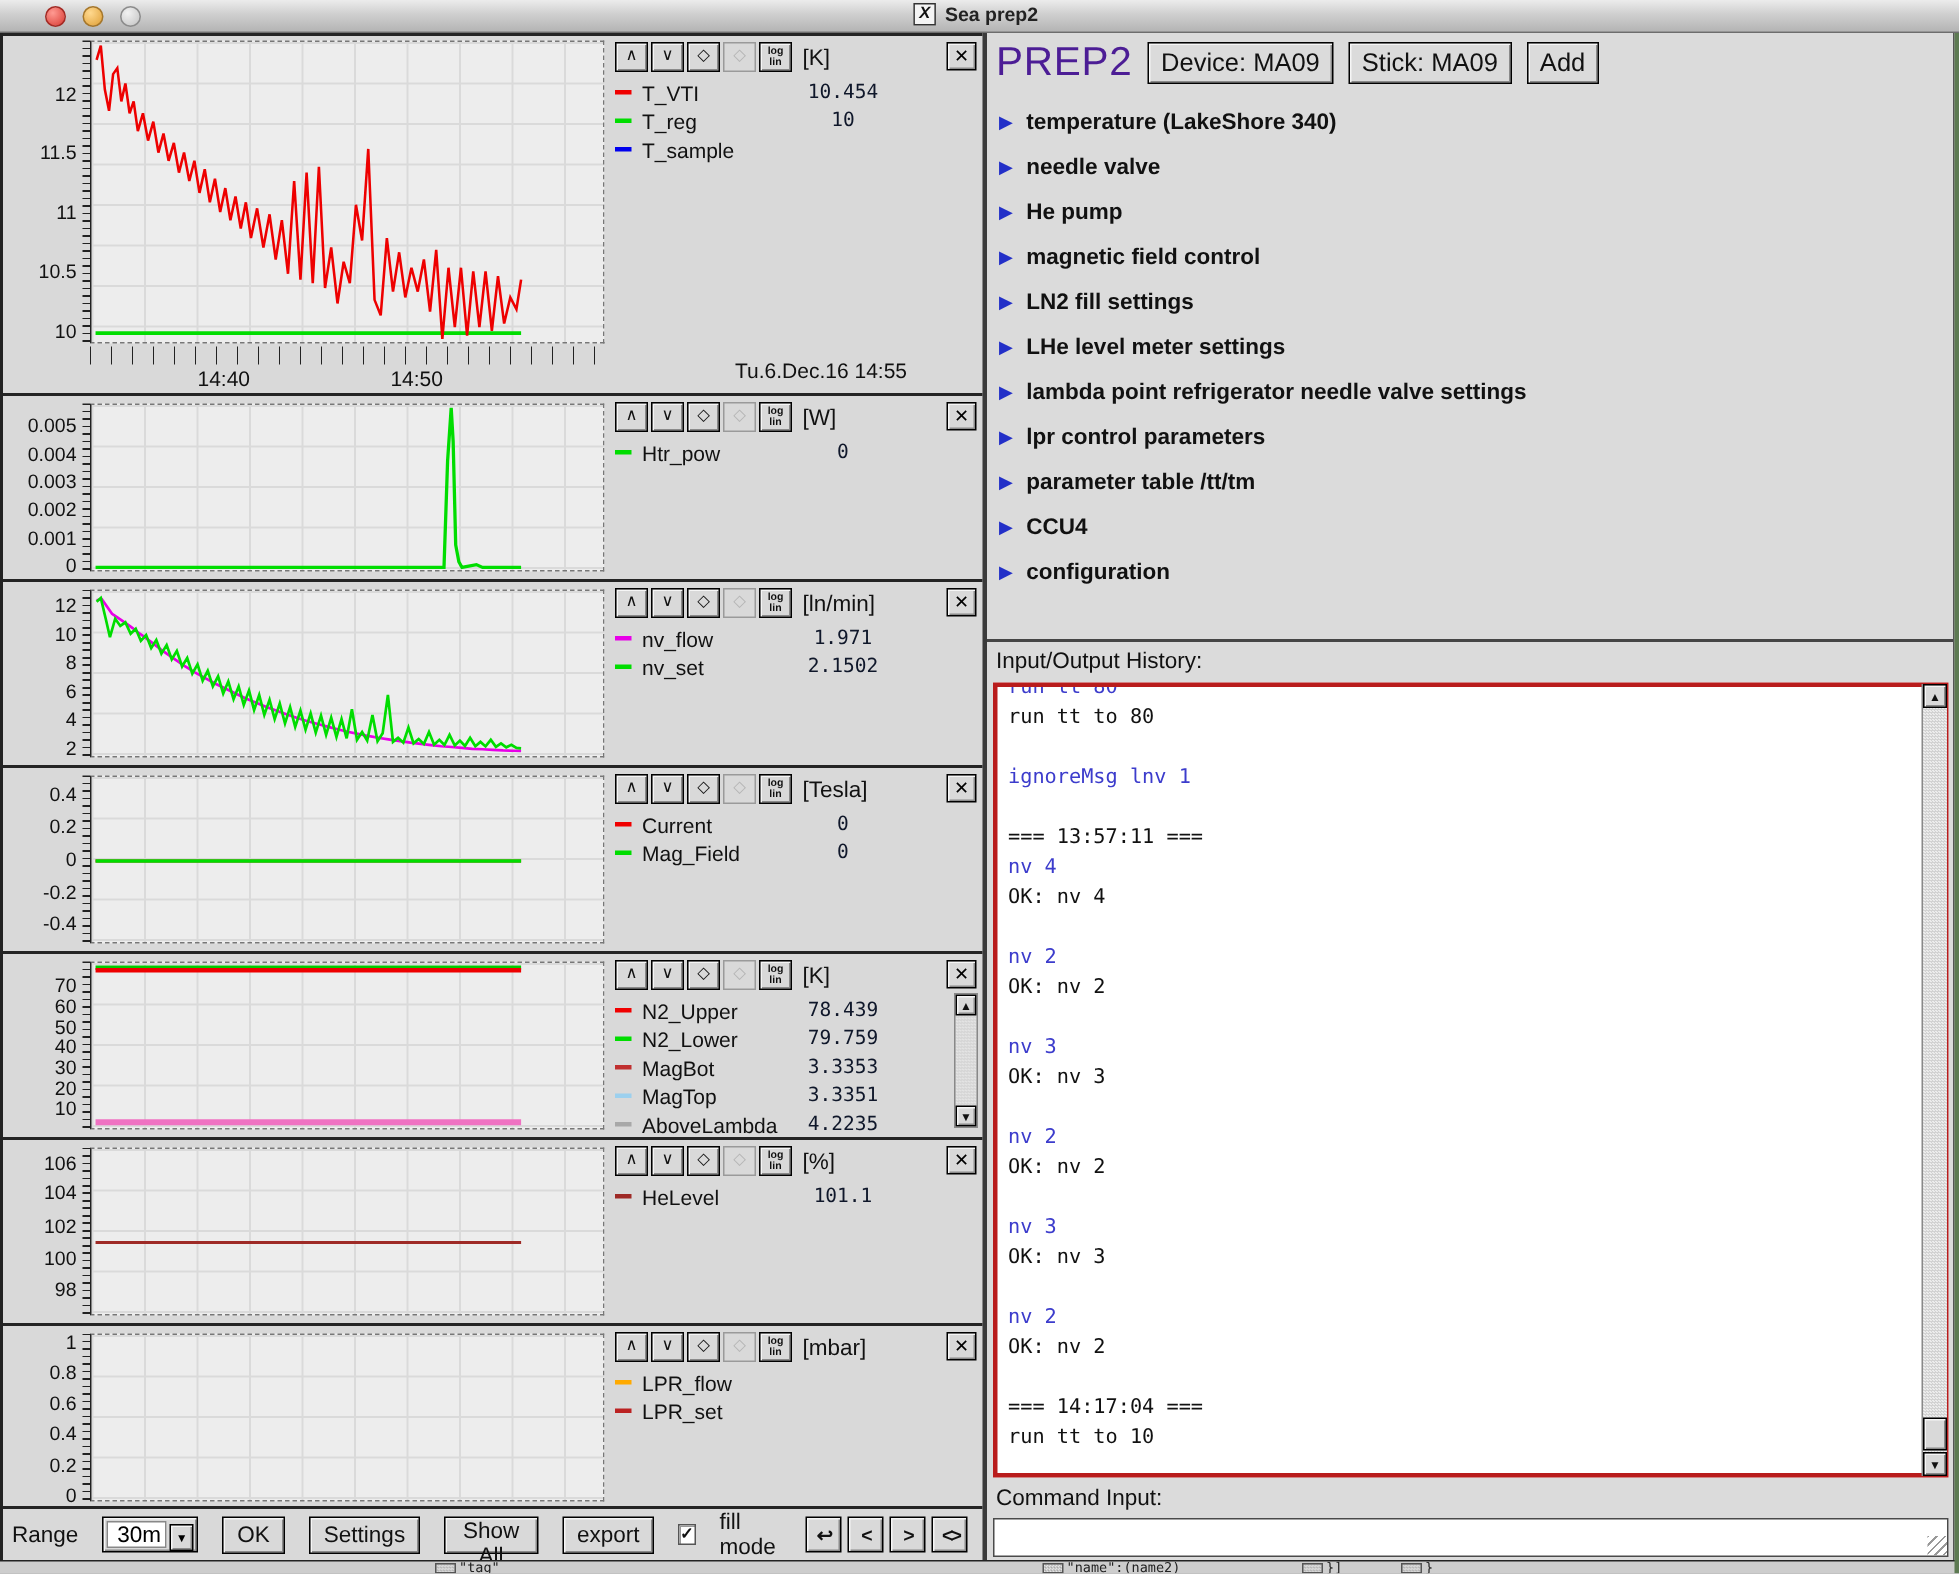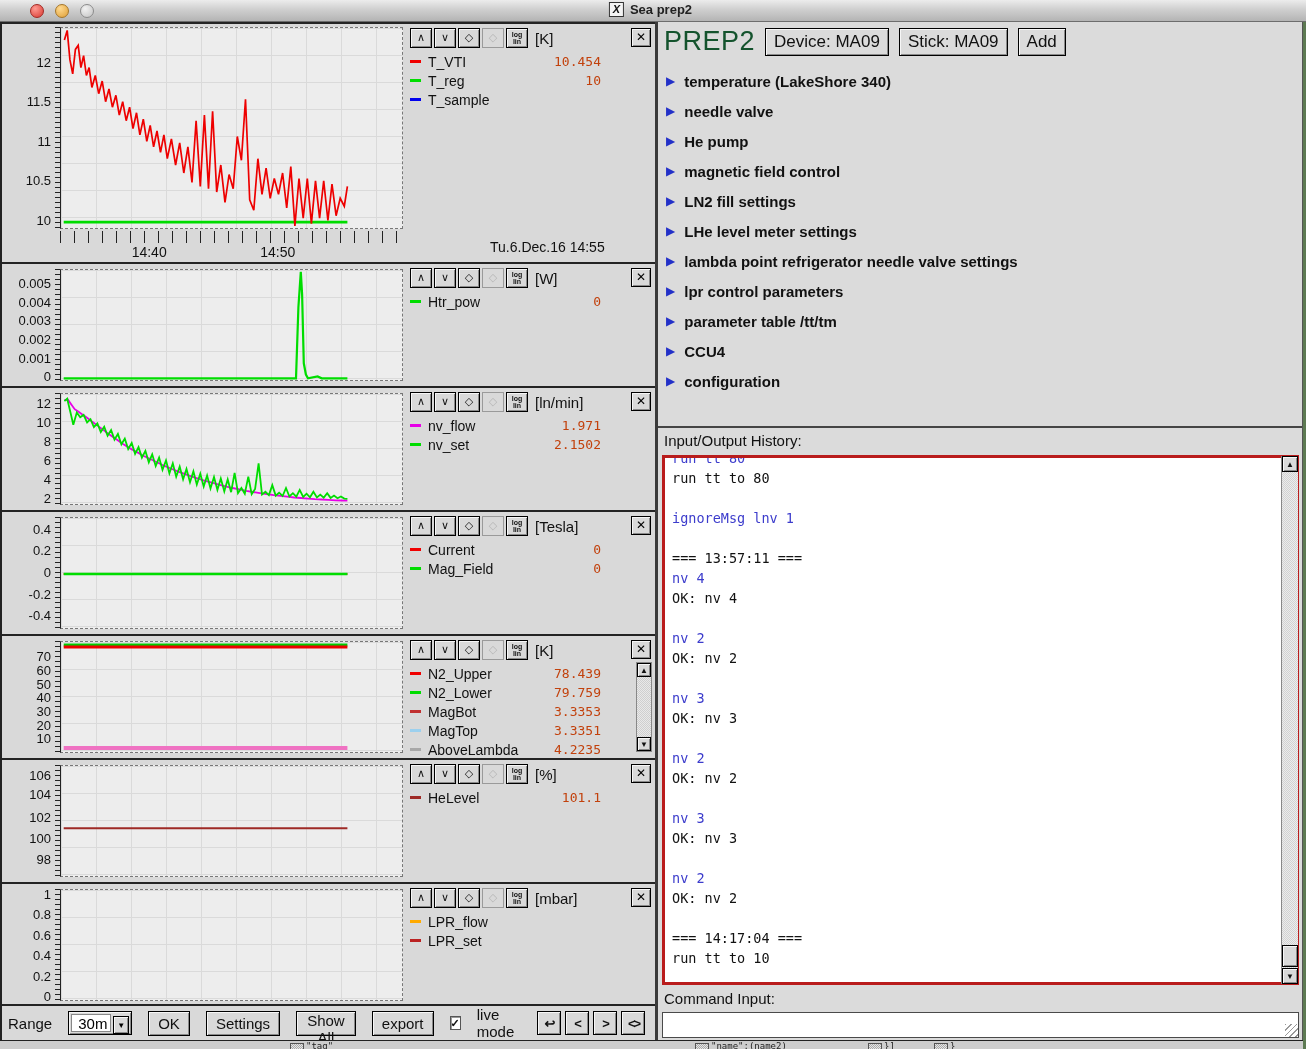--- a/index.html
+++ b/index.html
@@ -41,21 +41,21 @@
     background:#d9d9d9;border:1px solid #000;box-shadow:inset 1px 1px 0 #f6f6f6,inset -1px -1px 0 #8a8a8a;}
   .tbtn.disabled{color:#b5b5b5;border-color:#9a9a9a;box-shadow:none;}
   .tbtn.loglin{font-size:7px;line-height:6.5px;font-weight:bold;padding-top:3px;}
   .unit{font-size:15px;color:#111;margin-left:5px;}
   .lclose{position:absolute;right:4px;top:4px;width:20px;height:19px;font-size:12px;line-height:16px;text-align:center;
     background:#d9d9d9;border:1px solid #000;box-shadow:inset 1px 1px 0 #f6f6f6,inset -1px -1px 0 #8a8a8a;}
   .litems{margin-top:3px;}
   .lrow{display:flex;align-items:center;height:19px;}
   .ldash{width:11px;height:3px;margin-right:7px;flex:none;}
   .lname{font-size:14px;color:#111;width:95px;flex:none;}
-  .lvalue{font-family:"DejaVu Sans Mono",monospace;font-size:13px;color:#c2410c;width:78px;text-align:right;flex:none;}
+  .lvalue{font-family:"DejaVu Sans Mono",monospace;font-size:13px;color:#0f172a;width:78px;text-align:center;flex:none;}
   .legend-scroll{position:absolute;right:3px;top:26px;width:16px;bottom:6px;
     background:conic-gradient(#e9e9e9 25%,#cfcfcf 0 50%,#e9e9e9 0 75%,#cfcfcf 0);background-size:2px 2px;border:1px solid #888;}
   .sb-arrow{position:absolute;left:0;width:14px;height:14px;font-size:8px;line-height:13px;text-align:center;color:#111;
     background:#d9d9d9;border:1px solid #000;box-shadow:inset 1px 1px 0 #f6f6f6,inset -1px -1px 0 #8a8a8a;}
   .xaxis{position:absolute;left:58px;height:12px;
     background-image:repeating-linear-gradient(to right,#222 0 1px,transparent 1px 14px);}
   .xlabel{position:absolute;font-size:14px;color:#111;transform:translateX(-50%);}
   .date-label{position:absolute;font-size:14px;color:#111;}
   
   #controls-row{position:absolute;left:0;bottom:0;width:100%;height:36px;border-top:2px solid #242424;
@@ -67,21 +67,21 @@
     background:#d9d9d9;border:1px solid #000;box-shadow:inset 1px 1px 0 #f6f6f6,inset -1px -1px 0 #8a8a8a;}
   .pushbtn{height:25px;padding:0 9px;font-size:15px;color:#111;background:#d9d9d9;border:1px solid #000;
     box-shadow:inset 1px 1px 0 #f6f6f6,inset -1px -1px 0 #8a8a8a;font-family:"Liberation Sans",sans-serif;}
   .chk{width:14px;height:14px;background:#fff;border:1px solid #555;box-shadow:inset 1px 1px 0 #999;
     font-size:11px;line-height:13px;text-align:center;font-weight:bold;color:#111;}
   #nav-btns{margin-left:auto;display:flex;gap:4px;margin-right:4px;}
   .navbtn{width:24px;height:24px;font-size:13px;font-weight:bold;line-height:21px;text-align:center;color:#111;
     background:#d9d9d9;border:1px solid #000;box-shadow:inset 1px 1px 0 #f6f6f6,inset -1px -1px 0 #8a8a8a;letter-spacing:-2px;}
   
   #rp-header{position:absolute;left:6px;top:4px;display:flex;align-items:center;gap:10px;}
-  #rp-title{font-size:27px;color:#14532d;letter-spacing:0.5px;}
+  #rp-title{font-size:27px;color:#4c1d95;letter-spacing:0.5px;}
   .hdrbtn{height:28px;padding:0 8px;font-size:17px;color:#111;background:#dbdbdb;border:1px solid #000;
     box-shadow:inset 1px 1px 0 #f6f6f6,inset -1px -1px 0 #8a8a8a;font-family:"Liberation Sans",sans-serif;}
   #tree{position:absolute;left:8px;top:44px;width:630px;}
   .tree-item{display:flex;align-items:center;height:30px;gap:9px;}
   .tri{color:#2330c8;font-size:12px;flex:none;}
   .tree-label{font-size:15px;font-weight:bold;color:#111;}
   #rp-div{position:absolute;left:0;top:404px;width:100%;height:2px;background:#454545;}
   #io-label{position:absolute;left:6px;top:410px;font-size:15px;color:#111;}
   #io-console{position:absolute;left:4px;top:433px;width:637px;height:530px;background:#fff;border:3px solid #b91c1c;overflow:hidden;padding-left:7px;}
   .io-line{font-family:"DejaVu Sans Mono",monospace;font-size:13.5px;line-height:20px;white-space:pre;color:#111;}
@@ -417,21 +417,21 @@
         <span class="ctl-label">Range</span>
         <span class="combo">
           <span class="cval">30m</span>
           <span class="carr">▼</span>
         </span>
         <button class="pushbtn">OK</button>
         <button class="pushbtn">Settings</button>
         <button class="pushbtn">Show All</button>
         <button class="pushbtn">export</button>
         <span class="chk">✓</span>
-        <span class="ctl-label">live mode</span>
+        <span class="ctl-label">fill mode</span>
         <span id="nav-btns">
           <button class="navbtn">↩</button>
           <button class="navbtn">&lt;</button>
           <button class="navbtn">&gt;</button>
           <button class="navbtn">&lt;&gt;</button>
         </span>
       </div>
     </div>
 
     <div id="vdivider"></div>

